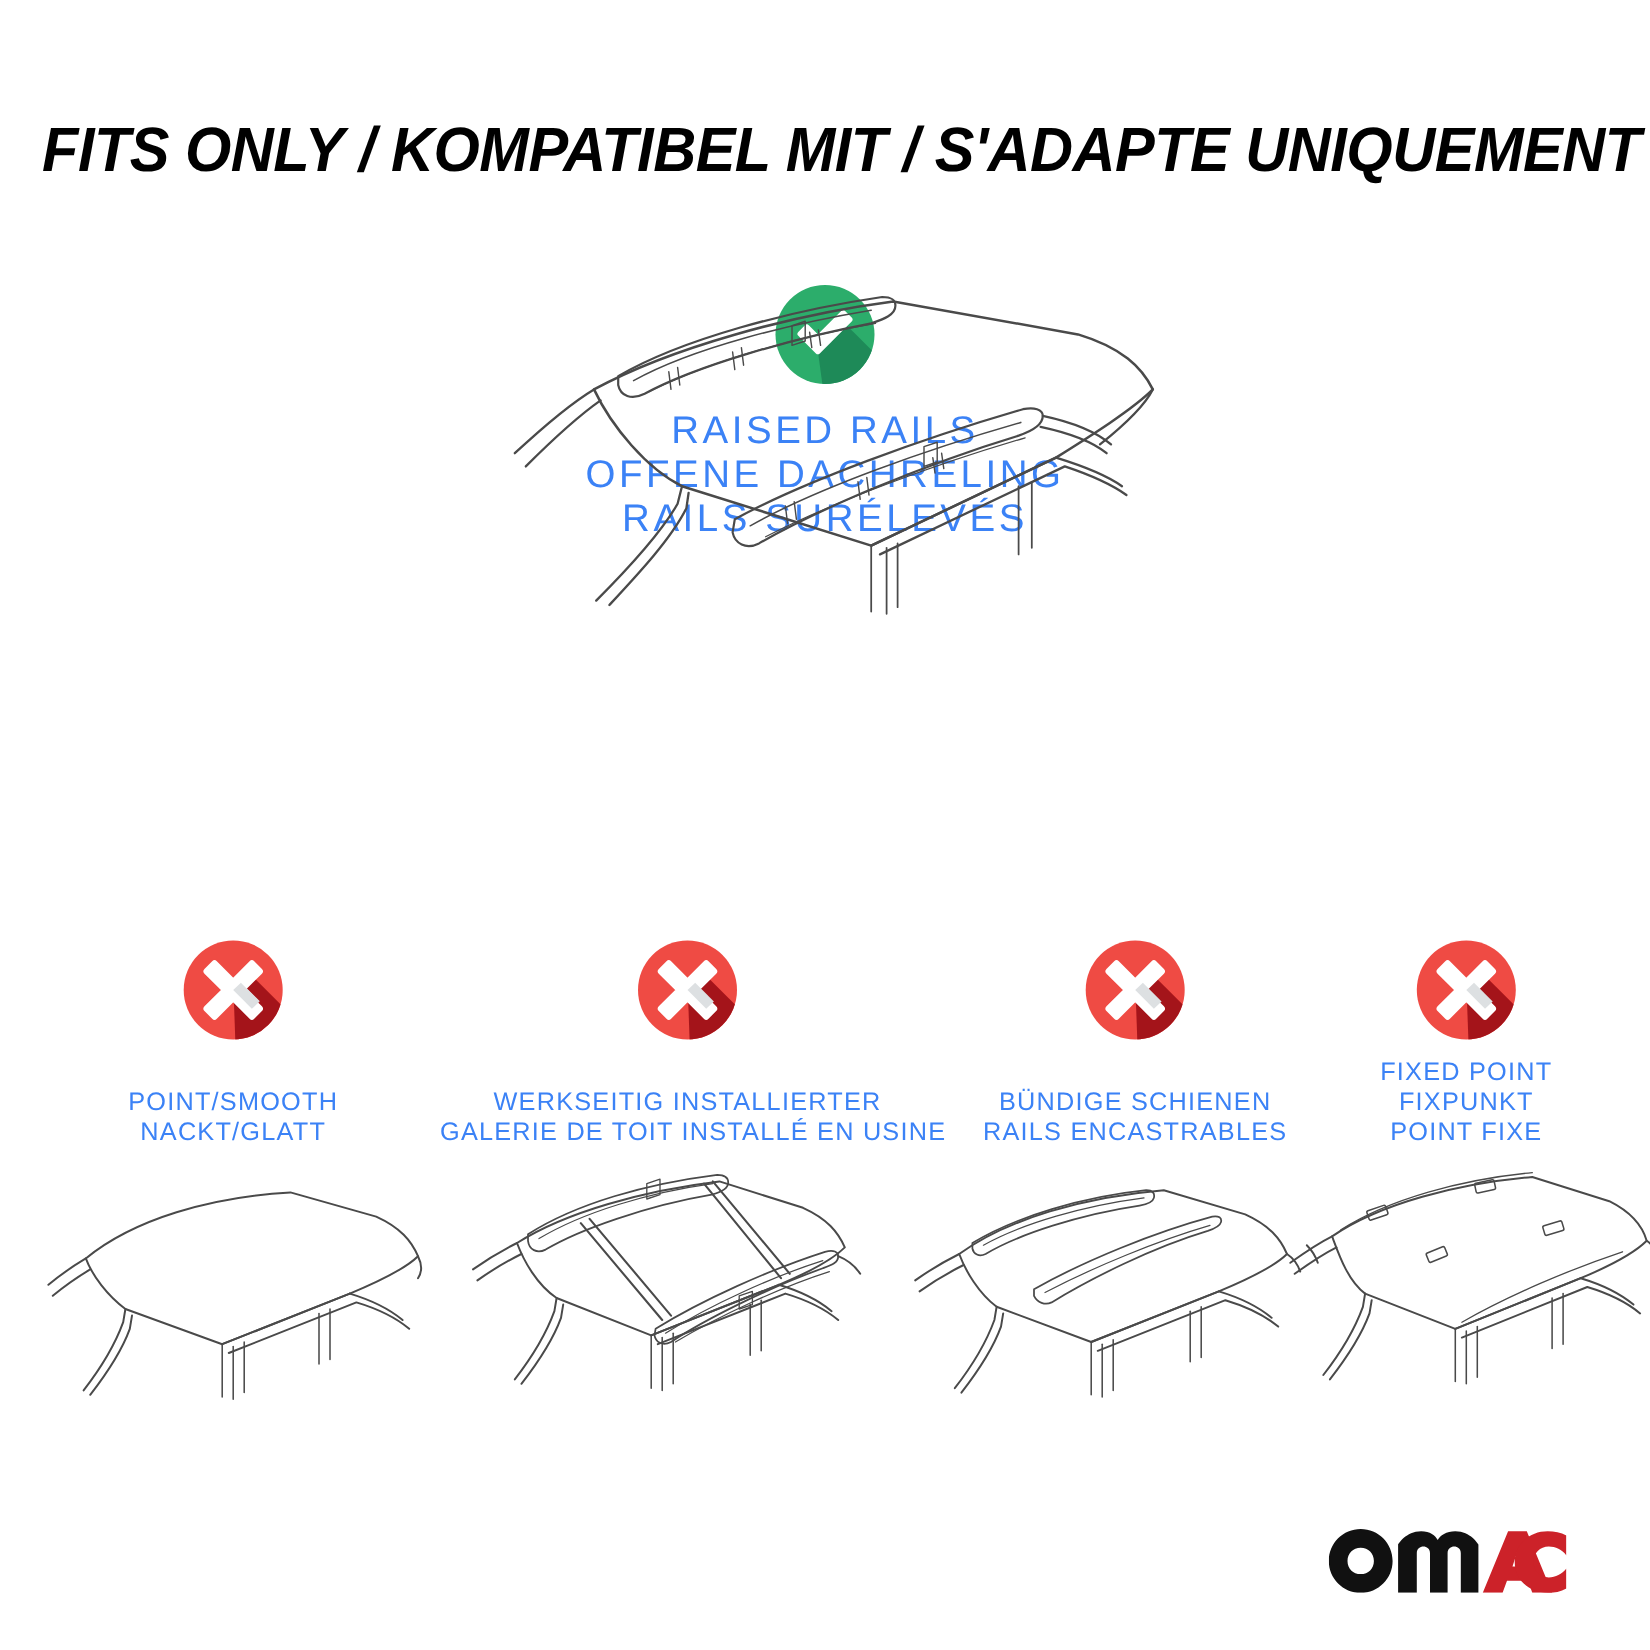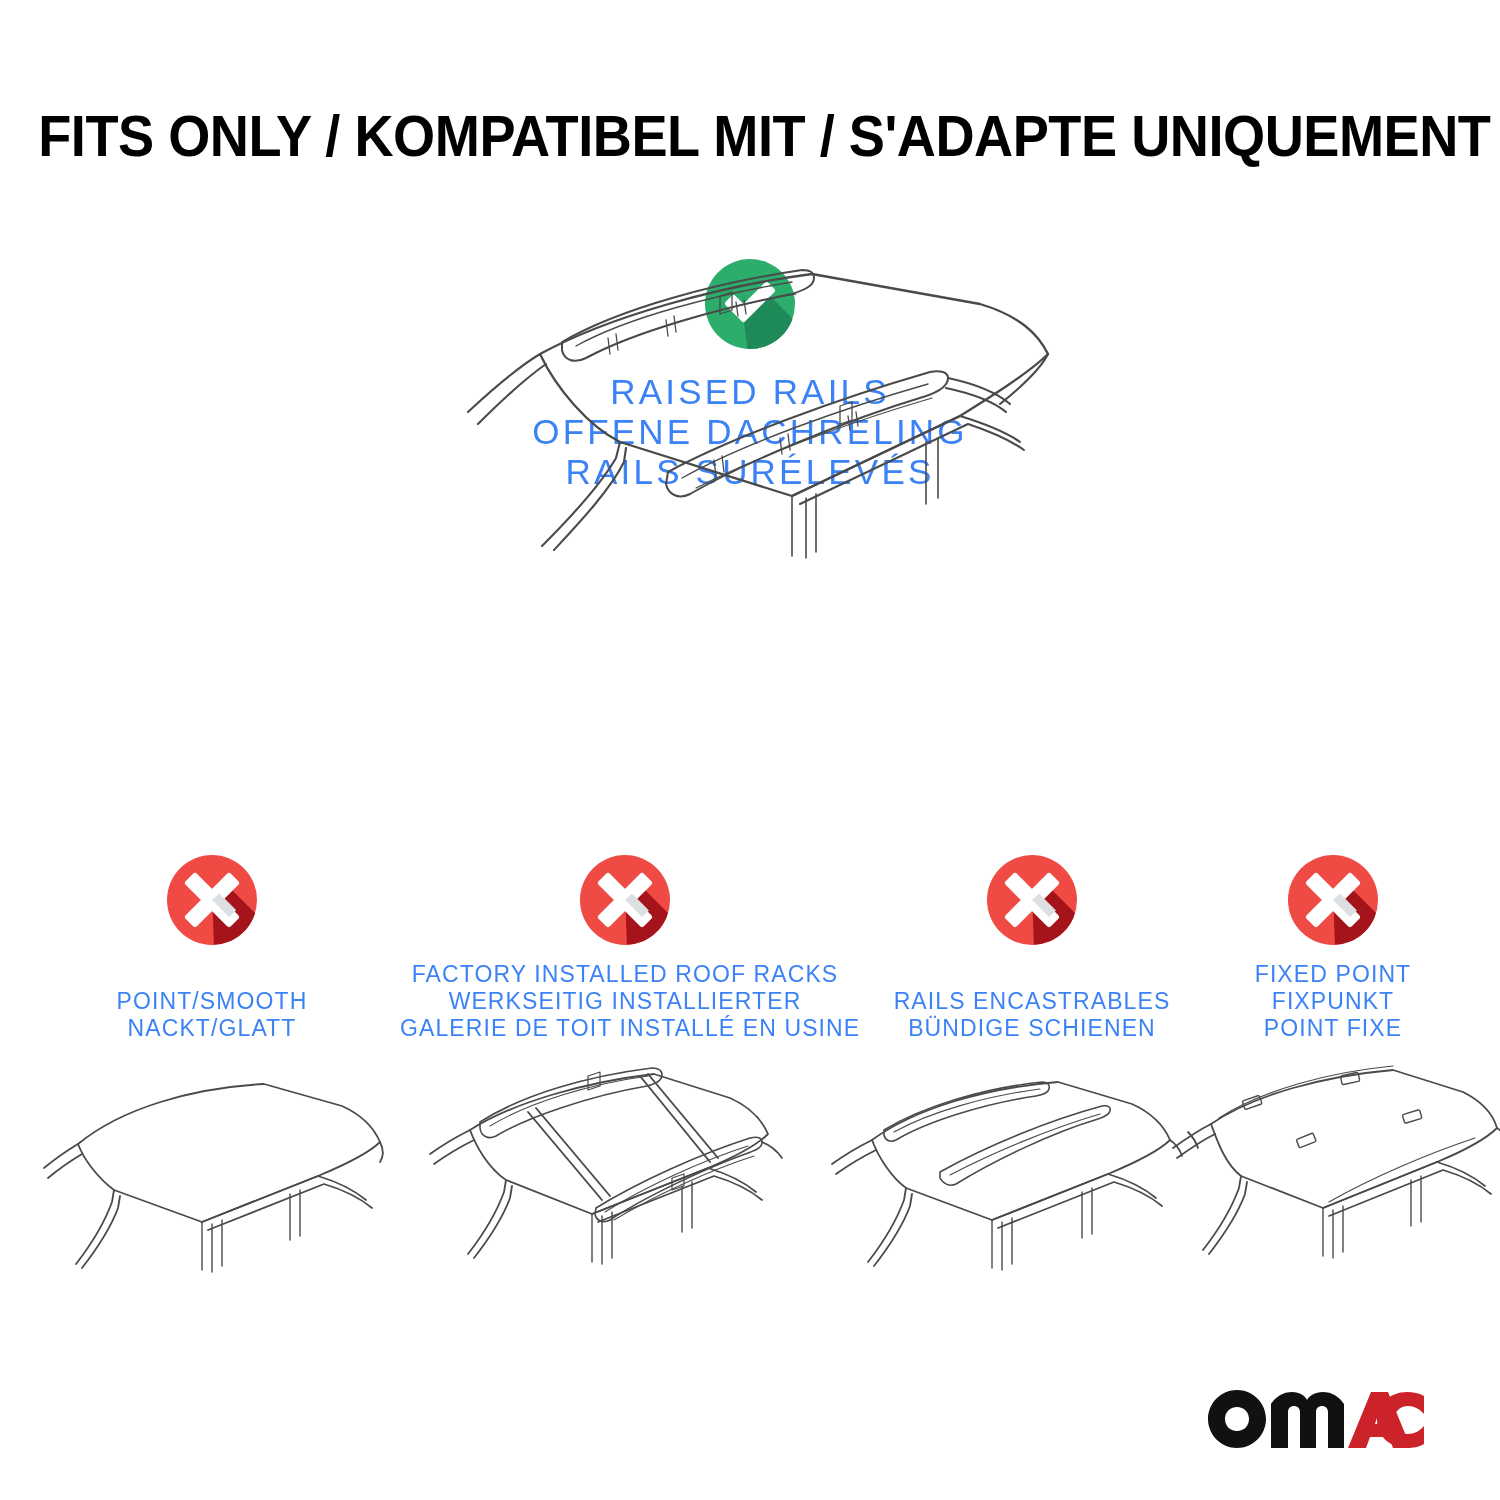--- a/index.html
+++ b/index.html
@@ -17,20 +17,21 @@
     -webkit-font-smoothing: antialiased;
   }
 
   
   .title-bar {
     position: absolute;
     left: 0;
     top: 104px;
     width: 1500px;
     text-align: center;
+    font-style: italic;
   }
   .title-text {
     display: inline-block;
     font-family: "Liberation Sans", sans-serif;
     font-weight: 700;
     font-size: 57px;
     line-height: 64px;
     letter-spacing: -0.5px;
     color: #000000;
     transform: scaleX(0.95);
@@ -256,21 +257,20 @@
       <circle cx="48" cy="48" r="45" fill="#EF4B44"></circle>
       <g clip-path="url(#clipRed2)">
         <path d="M48 40 L62 32 L96 66 L96 96 L50 96 Z" fill="#A4141A"></path>
       </g>
       <path d="M31 24 L24 31 L41 48 L24 65 L31 72 L48 55 L65 72 L72 65 L55 48 L72 31 L65 24 L48 41 Z" fill="#FFFFFF" stroke="#FFFFFF" stroke-width="6" stroke-linejoin="round"></path>
       <path d="M48 48 L65 65 L72 58.5 L55 41.5 Z" fill="#DDE0E2"></path>
     </svg>
   </div>
   <div class="cap-holder">
     <div class="caption">
-      <span class="line">FACTORY INSTALLED ROOF RACKS</span>
       <span class="line">WERKSEITIG INSTALLIERTER</span>
       <span class="line">GALERIE DE TOIT INSTALLÉ EN USINE</span>
     </div>
   </div>
 </div>
 
 <div class="row-art" style="left:410px; width:380px;">
   <svg width="380" height="245" viewBox="0 0 380 245">
     <g fill="none" stroke="#4A4A4A" stroke-width="1.8" stroke-linecap="round" stroke-linejoin="round">
 
@@ -321,22 +321,22 @@
       <circle cx="48" cy="48" r="45" fill="#EF4B44"></circle>
       <g clip-path="url(#clipRed3)">
         <path d="M48 40 L62 32 L96 66 L96 96 L50 96 Z" fill="#A4141A"></path>
       </g>
       <path d="M31 24 L24 31 L41 48 L24 65 L31 72 L48 55 L65 72 L72 65 L55 48 L72 31 L65 24 L48 41 Z" fill="#FFFFFF" stroke="#FFFFFF" stroke-width="6" stroke-linejoin="round"></path>
       <path d="M48 48 L65 65 L72 58.5 L55 41.5 Z" fill="#DDE0E2"></path>
     </svg>
   </div>
   <div class="cap-holder">
     <div class="caption">
+      <span class="line">BÜNDIGE SCHIENEN</span>
       <span class="line">RAILS ENCASTRABLES</span>
-      <span class="line">BÜNDIGE SCHIENEN</span>
     </div>
   </div>
 </div>
 
 <div class="row-art" style="left:820px; width:380px;">
   <svg width="380" height="245" viewBox="0 0 380 245">
     <g fill="none" stroke="#4A4A4A" stroke-width="1.8" stroke-linecap="round" stroke-linejoin="round">
       <path d="M52 78 C96 46 166 26 238 20 L312 42 C334 52 344 64 350 78
                C338 90 312 102 288 112 L172 158 L86 126 C70 114 58 94 52 78 Z"></path>
       <path d="M52 78 C40 84 26 92 12 102"></path>

